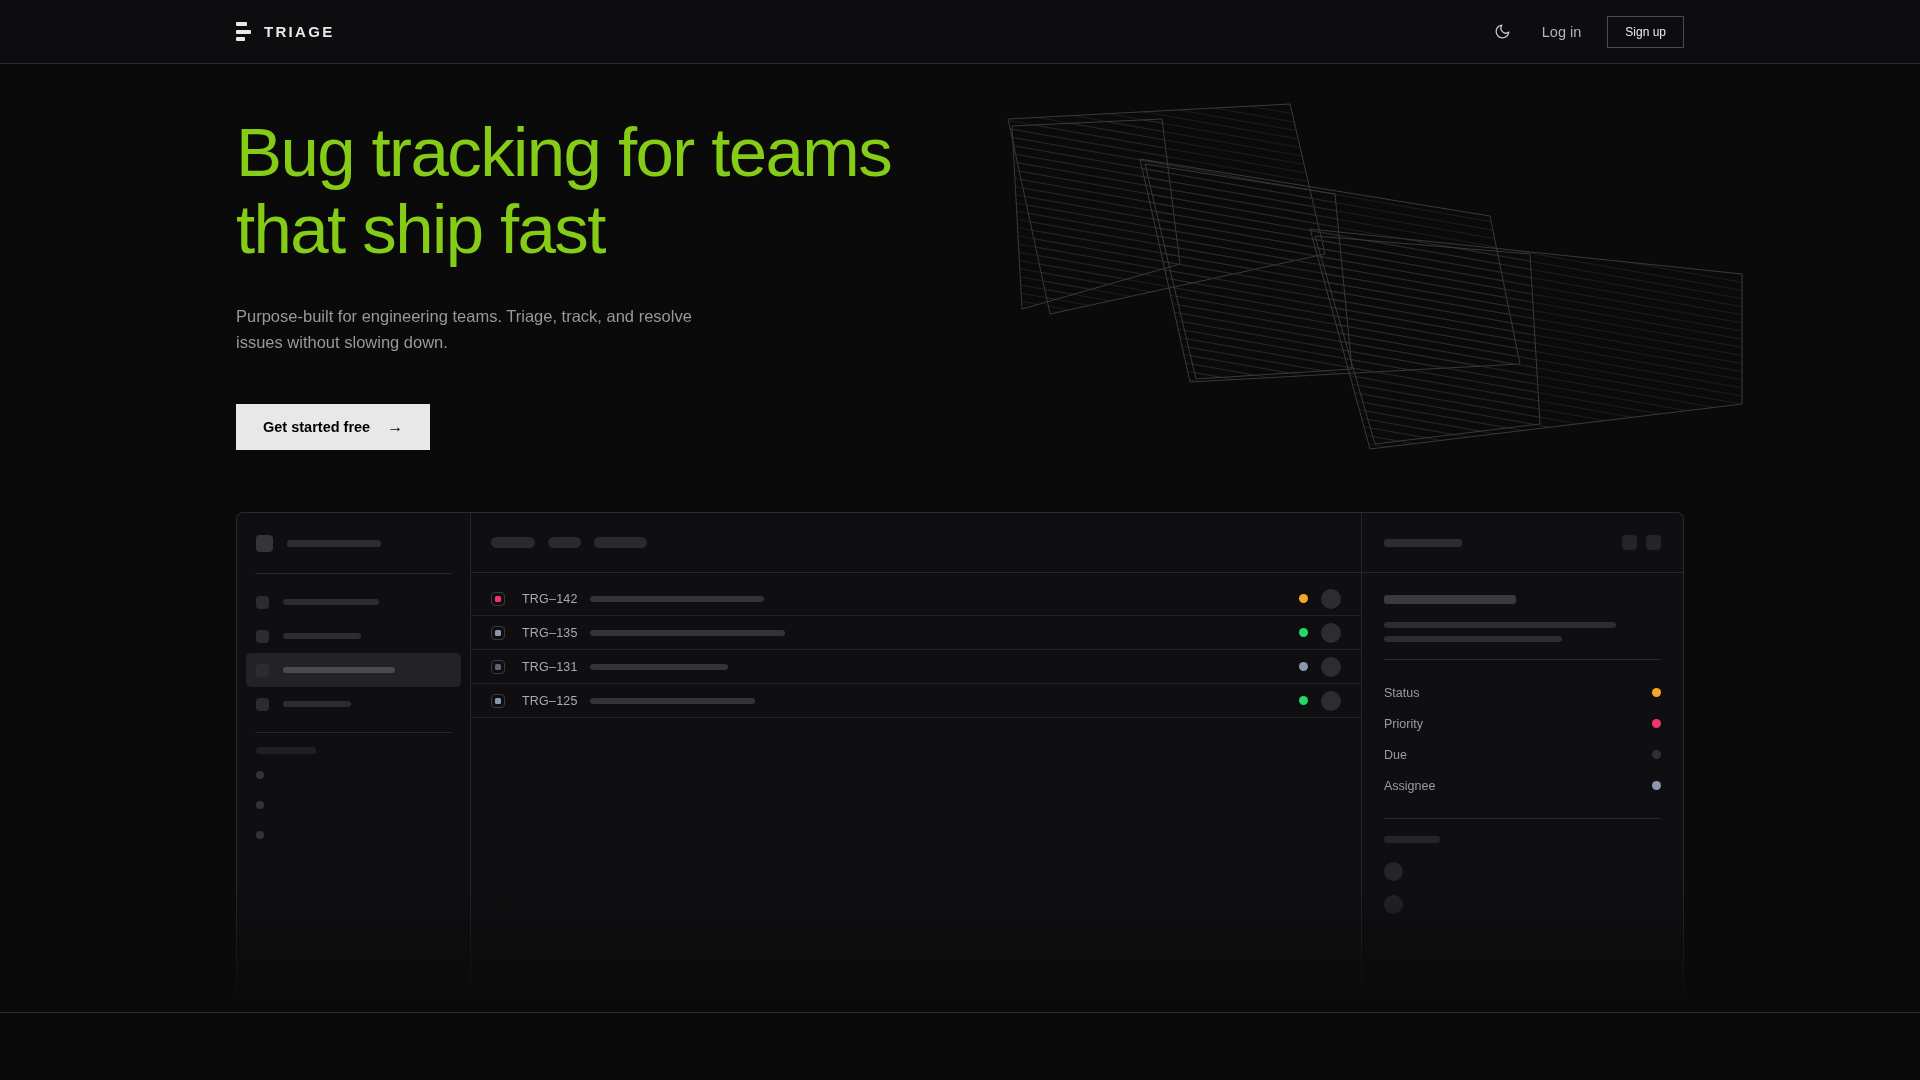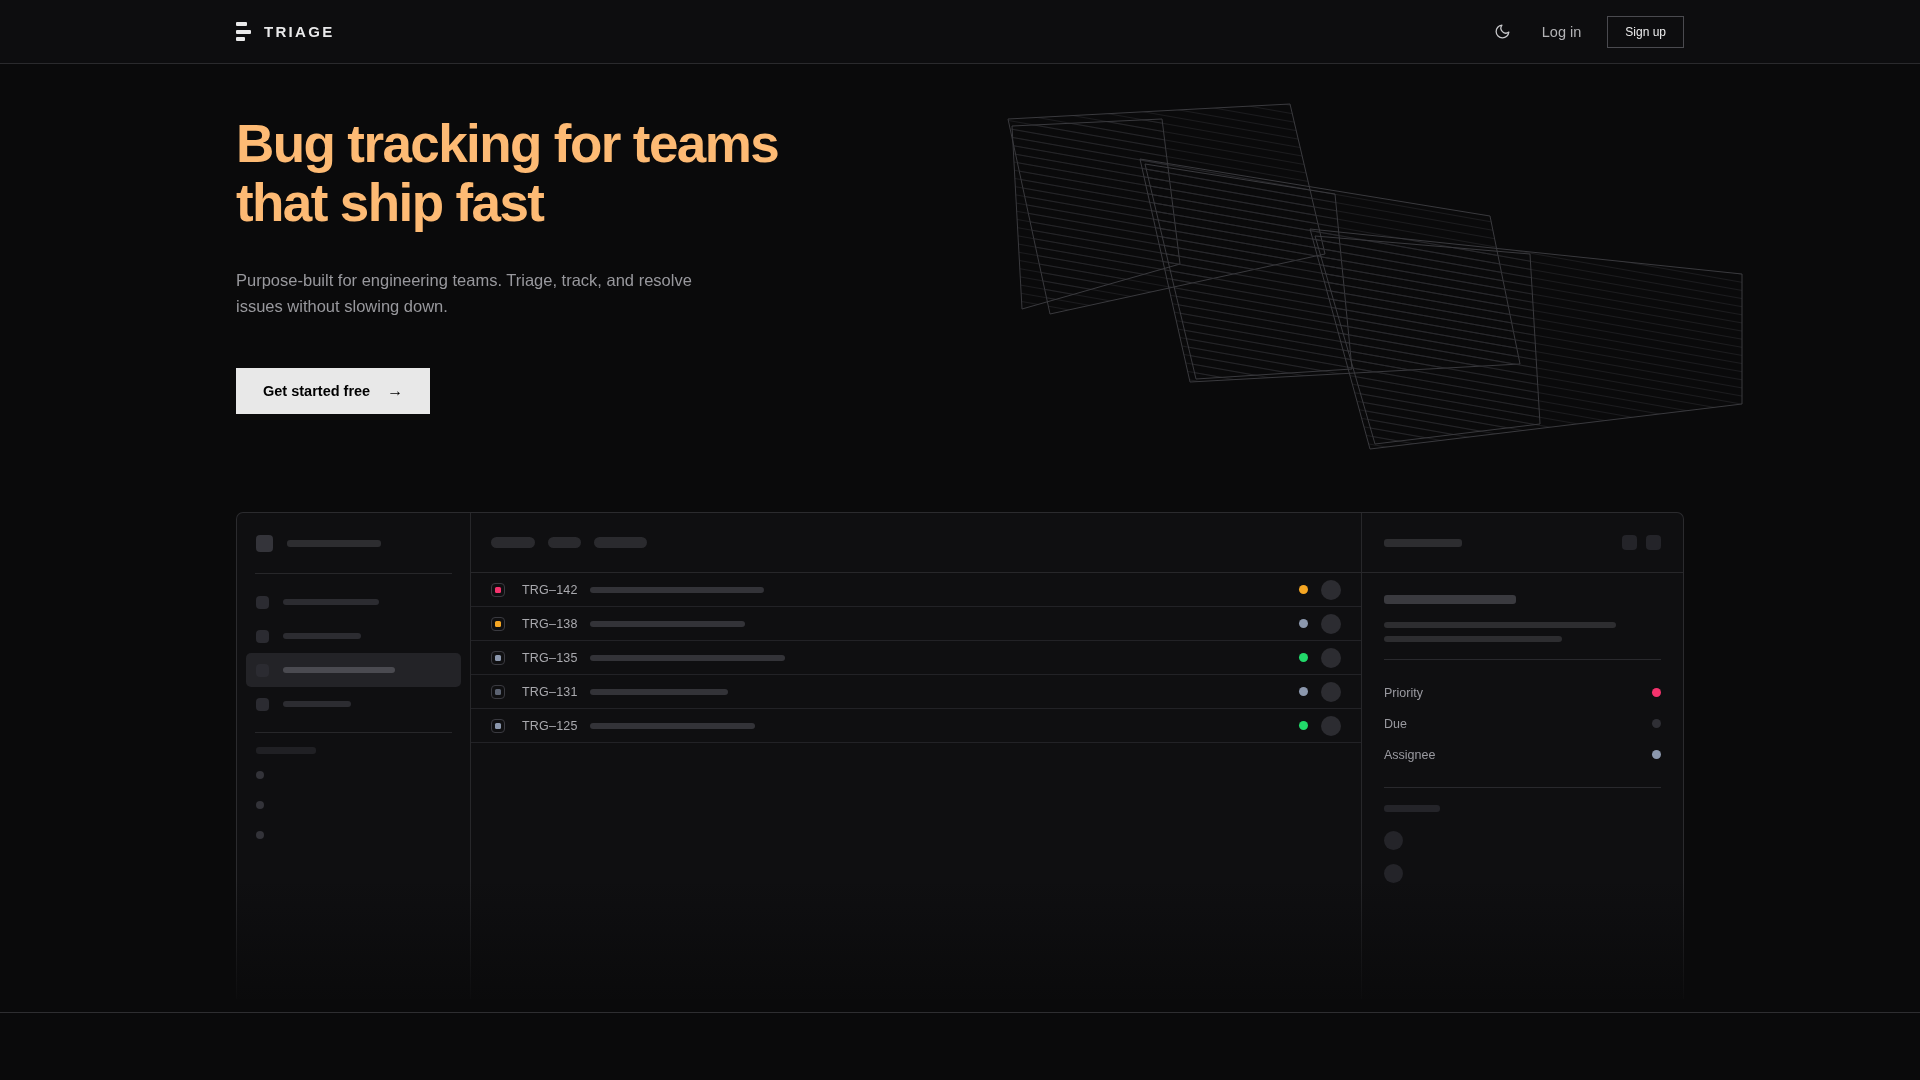--- a/index.html
+++ b/index.html
@@ -34,22 +34,22 @@
   .btn-outline {
     border:1px solid #4a4a4f; background:transparent; color:#ededee;
     font-family:inherit; font-size:12px; padding:8px 17px; cursor:pointer;
   }
 
   
   .hero { position:relative; height:448px; overflow:hidden; }
   .hero-deco { position:absolute; inset:0; pointer-events:none; z-index:0; }
   .hero-inner { position:relative; z-index:2; padding:50px 0 0 236px; }
   h1.headline {
-    color:#fdba74; font-size:53px; line-height:1.12;
-    font-weight:700; letter-spacing:-1.6px; max-width:760px;
+    color:#84cc16; font-size:69px; line-height:1.12;
+    font-weight:400; letter-spacing:-1.6px; max-width:760px;
   }
   .subhead {
     margin-top:34px; color:#98989d; font-size:16.5px; line-height:1.62; max-width:470px;
   }
   .btn-primary {
     margin-top:48px; display:inline-flex; align-items:center; gap:17px;
     background:#e8e8e8; color:#000000; border:none;
     font-family:inherit; font-size:14.5px; font-weight:700;
     padding:15px 27px; cursor:pointer;
   }
@@ -72,21 +72,21 @@
   .sk-sq { width:17px; height:17px; border-radius:4px; background:#34343a; flex:none; }
   .sk-dot { width:8px; height:8px; border-radius:50%; background:#333339; flex:none; }
   .mk-sep { height:1px; background:#27272a; margin:0 -1px; }
   .mk-nav { padding:11px 0; }
   .mk-item { display:flex; align-items:center; gap:14px; height:34px; padding:0 10px; margin:0 -10px; border-radius:5px; cursor:pointer; }
   .mk-item.active { background:#232327; }
   .mk-group { padding:14px 0 6px; }
   .mk-sub { display:flex; align-items:center; height:30px; }
 
   
-  .mk-list { flex:1; display:flex; flex-direction:column; min-width:0; }
+  .mk-list { flex:1; display:flex; flex-direction:column; min-width:0;gap:9px; }
   .mk-toolbar { height:60px; display:flex; align-items:center; gap:13px; padding:0 20px; border-bottom:1px solid #27272a; }
   .chip { height:11px; border-radius:6px; background:#2a2a2e; }
   .rows { display:flex; flex-direction:column; }
   .row {
     display:flex; align-items:center; gap:0;
     height:34px; padding:0 20px;
     border-bottom:1px solid #222226;
     cursor:pointer; position:relative;
   }
   .row.selected {
@@ -230,31 +230,20 @@
             </span>
             <span class="row-id">TRG–142</span>
             <span class="row-title" style="width:174px"></span>
             <span class="row-end">
               <span class="status-dot" style="background:#f5a623"></span>
               <span class="avatar"></span>
             </span>
           </div>
           <div class="row">
             <span class="prio">
-              <i style="background:#f5a623"></i>
-            </span>
-            <span class="row-id">TRG–138</span>
-            <span class="row-title" style="width:155px"></span>
-            <span class="row-end">
-              <span class="status-dot" style="background:#8b97ad"></span>
-              <span class="avatar"></span>
-            </span>
-          </div>
-          <div class="row">
-            <span class="prio">
               <i style="background:#8b97ad"></i>
             </span>
             <span class="row-id">TRG–135</span>
             <span class="row-title" style="width:195px"></span>
             <span class="row-end">
               <span class="status-dot" style="background:#22d96a"></span>
               <span class="avatar"></span>
             </span>
           </div>
           <div class="row">
@@ -292,20 +281,24 @@
       </div>
       <div class="mk-dbody">
         <span class="sk" style="display:block;height:9px;width:132px;background:#3a3a3f"></span>
         <div style="margin-top:18px">
           <span class="sk" style="display:block;height:6px;width:232px;margin-bottom:8px"></span>
           <span class="sk" style="display:block;height:6px;width:178px"></span>
         </div>
         <div class="hr"></div>
         <div class="mk-meta" id="mk-meta">
             <div class="meta-row">
+              <span class="meta-label">Status</span>
+              <span class="meta-dot" style="background:#f5a623"></span>
+            </div>
+            <div class="meta-row">
               <span class="meta-label">Priority</span>
               <span class="meta-dot" style="background:#f4336d"></span>
             </div>
             <div class="meta-row">
               <span class="meta-label">Due</span>
               <span class="meta-dot" style="background:#2f2f35"></span>
             </div>
             <div class="meta-row">
               <span class="meta-label">Assignee</span>
               <span class="meta-dot" style="background:#8b97ad"></span>

